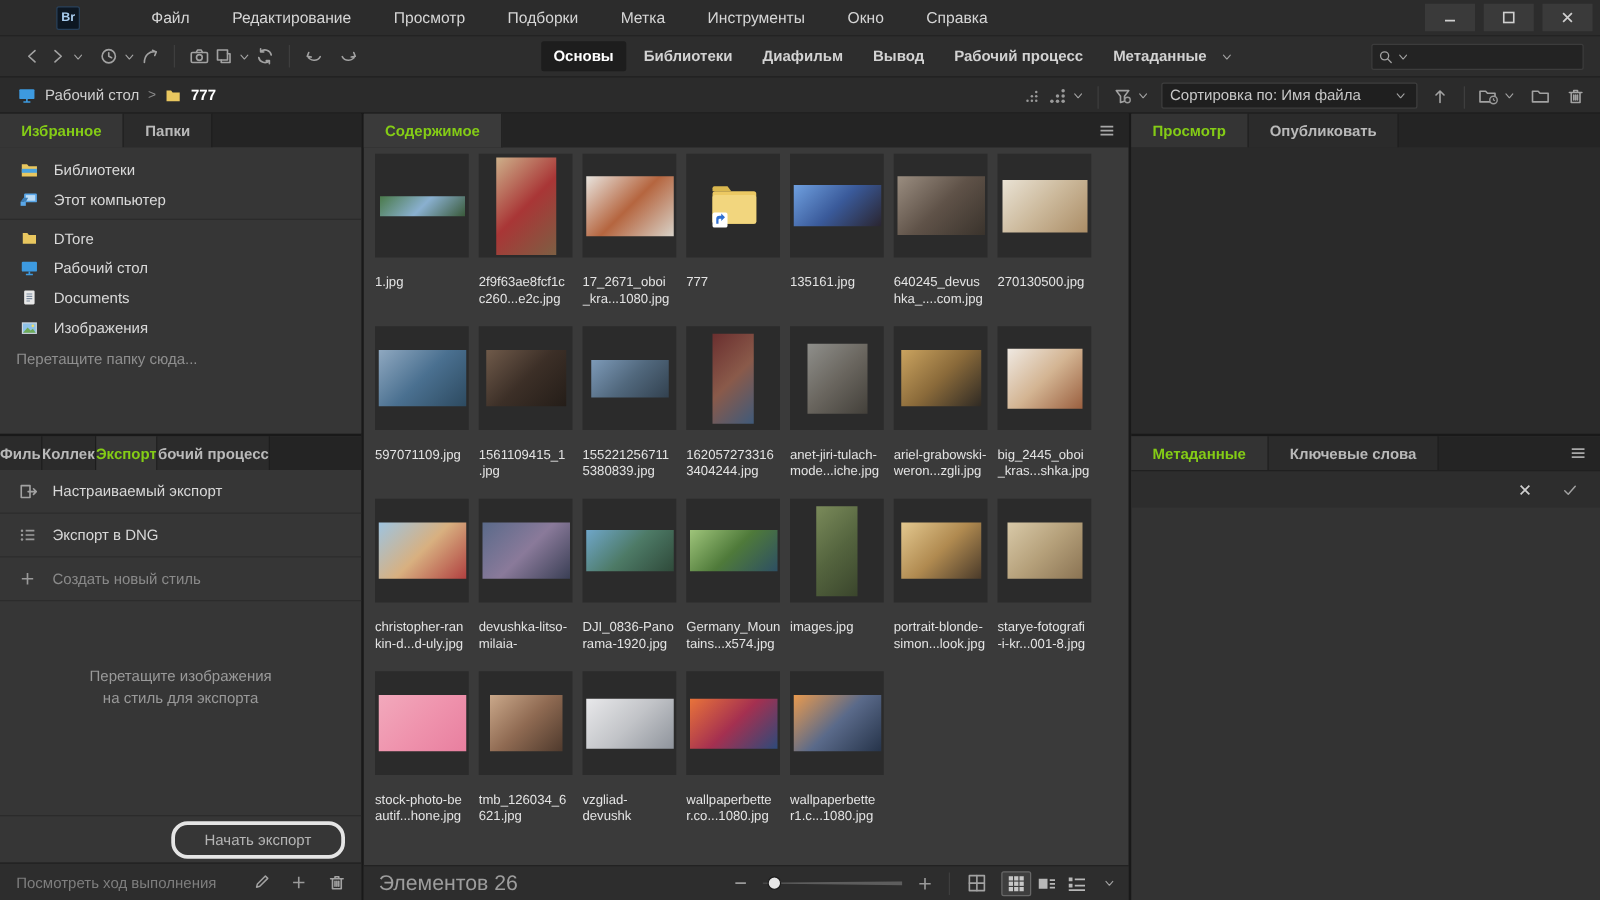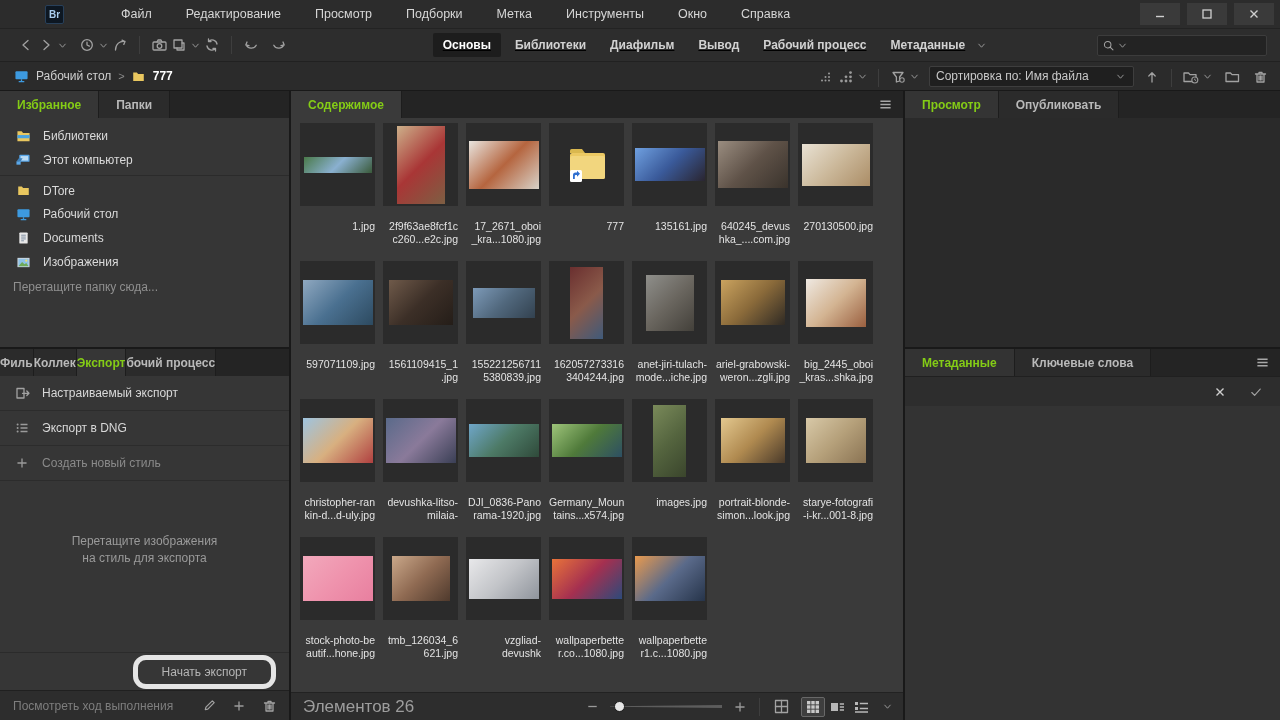--- a/index.html
+++ b/index.html
@@ -15,21 +15,21 @@
   .winbtn{width:40px;height:22px;background:#3a3a3a;border:none;display:flex;align-items:center;justify-content:center;padding:0;}
 
   
   .toolbar{height:33px;background:#2d2d2d;border-top:1px solid #232323;display:flex;align-items:center;flex:0 0 auto;}
   .tb-left{display:flex;align-items:center;margin-left:16px;width:308px;flex:0 0 auto;}
   .ic{display:inline-flex;align-items:center;justify-content:center;width:20px;height:20px;}
   .ic.narrow{width:13px;}
   .vsep{width:1px;height:18px;background:#3e3e3e;margin:0 9px;}
   .gap8{width:8px;}
   .sp{flex:1;}
-  .ws-tabs{display:flex;align-items:center;gap:4px;text-decoration:underline;}
+  .ws-tabs{display:flex;align-items:center;gap:4px;}
   .ws-tab{font-size:12px;font-weight:bold;color:#d2d2d2;padding:5px 10px;border-radius:2px;white-space:nowrap;}
   .ws-tab.active{background:#1d1d1d;color:#ffffff;}
   .search-box{width:170px;height:21px;background:#232323;border:1px solid #3c3c3c;border-radius:2px;display:flex;align-items:center;padding:0 3px;margin-right:13px;}
   .search-box input{flex:1;background:transparent;border:none;outline:none;color:#ddd;font-size:11px;width:60px;}
 
   
   .pathbar{height:30px;background:#2b2b2b;border-top:1px solid #212121;border-bottom:1px solid #191919;display:flex;align-items:center;font-size:12px;flex:0 0 auto;}
   .crumbs{display:flex;align-items:center;margin-left:13px;gap:7px;}
   .crumb-label{color:#cfcfcf;}
   .crumb-sep{color:#8a8a8a;font-size:11px;}
@@ -59,33 +59,33 @@
 
   
   .export-panel{flex:1;background:#363636;border-top:2px solid #191919;display:flex;flex-direction:column;min-height:0;}
   .export-panel .ptab{padding:0 0;}
   .export-panel .ptab.active{background:#363636;}
   .preset-row{display:flex;align-items:center;height:35px;padding-left:12px;gap:10px;font-size:12px;color:#d8d8d8;border-bottom:1px solid #2c2c2c;}
   .preset-row.muted{color:#8a8a8a;}
   .export-hint{margin-top:52px;text-align:center;color:#9a9a9a;font-size:12px;line-height:17px;}
   .export-mid{flex:1;}
   .export-footer{height:38px;border-top:1px solid #2b2b2b;display:flex;align-items:center;justify-content:flex-end;padding-right:13px;flex:0 0 auto;}
-  .pill-btn{background:transparent;border:5px solid #e5e5e5;border-radius:13px;color:#b5b5b5;font-size:12px;padding:5px 24px;}
+  .pill-btn{background:transparent;border:3px solid #e5e5e5;border-radius:13px;color:#b5b5b5;font-size:12px;padding:5px 24px;}
   .export-bottombar{height:30px;background:#2d2d2d;border-top:1px solid #202020;display:flex;align-items:center;padding:0 10px;flex:0 0 auto;}
   .progress-link{color:#7e7e7e;font-size:12px;margin-left:3px;}
   .ebb-icons{margin-left:auto;display:flex;gap:10px;}
 
   
   .content .tabstrip .ptab.active{background:#3a3a3a;}
   .grid-wrap{flex:1;overflow:hidden;padding:5px 0 0 9px;}
   .grid{display:grid;grid-template-columns:repeat(7,75px);column-gap:8px;row-gap:15px;align-content:start;}
   .cell{width:75px;}
   .tile{width:75px;height:83px;background:#2b2b2b;display:flex;align-items:center;justify-content:center;}
   .thumb{display:block;}
-  .fname{margin-top:14px;font-size:10.5px;line-height:12.5px;color:#e3e3e3;white-space:pre-line;height:26px;overflow:hidden;text-align:right;}
+  .fname{margin-top:14px;font-size:10.5px;line-height:12.5px;color:#e3e3e3;white-space:pre-line;height:26px;overflow:hidden;}
   .content-status{height:28px;background:#2d2d2d;border-top:1px solid #222;display:flex;align-items:center;padding:0 9px 0 12px;flex:0 0 auto;}
   .count-label{font-size:17px;color:#9d9d9d;}
   .slider{position:relative;width:112px;height:14px;margin:0 8px;}
   .slider .track{position:absolute;left:0;right:0;top:5px;height:4px;background:#5d5d5d;clip-path:polygon(0 42%,100% 10%,100% 90%,0 58%);}
   .slider .knob{position:absolute;left:4px;top:1.5px;width:11px;height:11px;border-radius:50%;background:#e6e6e6;border:1px solid #1c1c1c;}
   .viewbtn{display:inline-flex;align-items:center;justify-content:center;width:24px;height:20px;border:1px solid transparent;border-radius:2px;}
   .viewbtn.active{border-color:#686868;background:#3e3e3e;}
 
   
   .preview-panel{height:256px;display:flex;flex-direction:column;background:#2a2a2a;flex:0 0 auto;}

